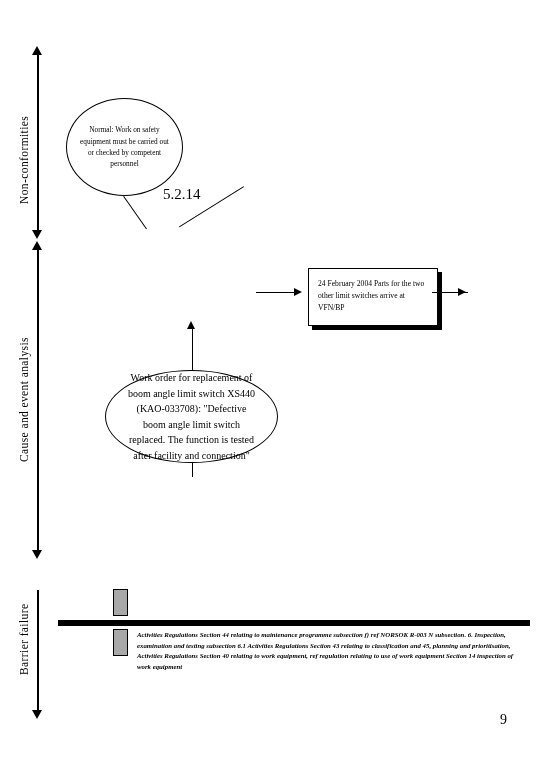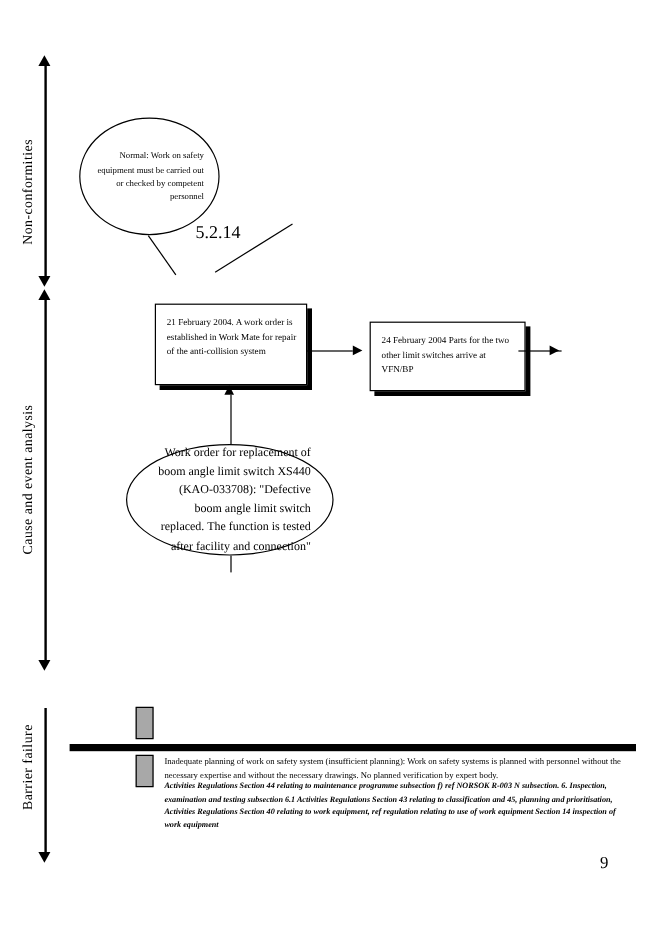--- a/index.html
+++ b/index.html
@@ -49,21 +49,21 @@
 
   
   .ellipse {
     position: absolute;
     border: 1.3px solid #000;
     border-radius: 50%;
     background: #fff;
     display: flex;
     align-items: center;
     justify-content: center;
-    text-align: right;
+    text-align: center;
     box-sizing: border-box;
   }
   .ellipse .etext {
     font-size: 7.3px;
     line-height: 1.55;
     padding: 0 12px;
   }
   .ellipse.big .etext {
     font-size: 10px;
     line-height: 1.55;
@@ -170,23 +170,20 @@
   <div class="ellipse" style="left:66px; top:98px; width:117px; height:98px;">
     <div class="etext">Normal: Work on safety equipment must be carried out or checked by competent personnel</div>
   </div>
 
 
   <div class="tag-num" style="left:163px; top:186px;">5.2.14</div>
 
   <div class="diag" style="left:124px; top:196px; width:40px; transform:rotate(55deg);"></div>
   <div class="diag" style="left:244px; top:187px; width:76px; transform:rotate(148deg);"></div>
 
-  <div class="evbox" style="left:129px; top:253px; width:127px; height:68px;">
-    <div class="btext">21 February 2004. A work order is established in Work Mate for repair of the anti-collision system</div>
-  </div>
 
   <div class="evbox" style="left:308px; top:268px; width:130px; height:58px;">
     <div class="btext">24 February 2004 Parts for the two other limit switches arrive at VFN/BP</div>
   </div>
 
   <div class="hline" style="left:256px; top:292px; width:38px;"></div>
   <div class="tri-right" style="left:294px; top:288px;"></div>
 
   <div class="hline" style="left:432px; top:292px; width:36px;"></div>
   <div class="tri-right" style="left:458px; top:288px;"></div>
@@ -201,19 +198,18 @@
   <div class="vline" style="left:192px; top:463px; height:14px;"></div>
 
 
   <div class="barrier-box" style="left:113px; top:589px; width:13px; height:25px;"></div>
 
   <div class="barrier-bar" style="left:58px; top:620px; width:472px;"></div>
 
   <div class="barrier-box" style="left:113px; top:629px; width:13px; height:25px;"></div>
 
   <div class="barrier-text" style="left:137px; top:630px; width:384px;">
-    <span>Inadequate planning of work on safety system  (insufficient planning): Work on safety systems is planned with personnel without the necessary expertise and without the necessary drawings. No planned verification by expert body.</span>
     <span class="reg">Activities Regulations Section 44 relating to maintenance programme subsection  f) ref NORSOK R-003 N subsection. 6. Inspection, examination and testing subsection 6.1 Activities Regulations Section  43  relating to classification and 45, planning and prioritisation, Activities Regulations Section 40 relating to work equipment, ref  regulation relating to use of work equipment Section 14 inspection of work equipment</span>
   </div>
 
   <div class="page-num" style="left:500px; top:712px;">9</div>
 
 </div>
 
 </body></html>

